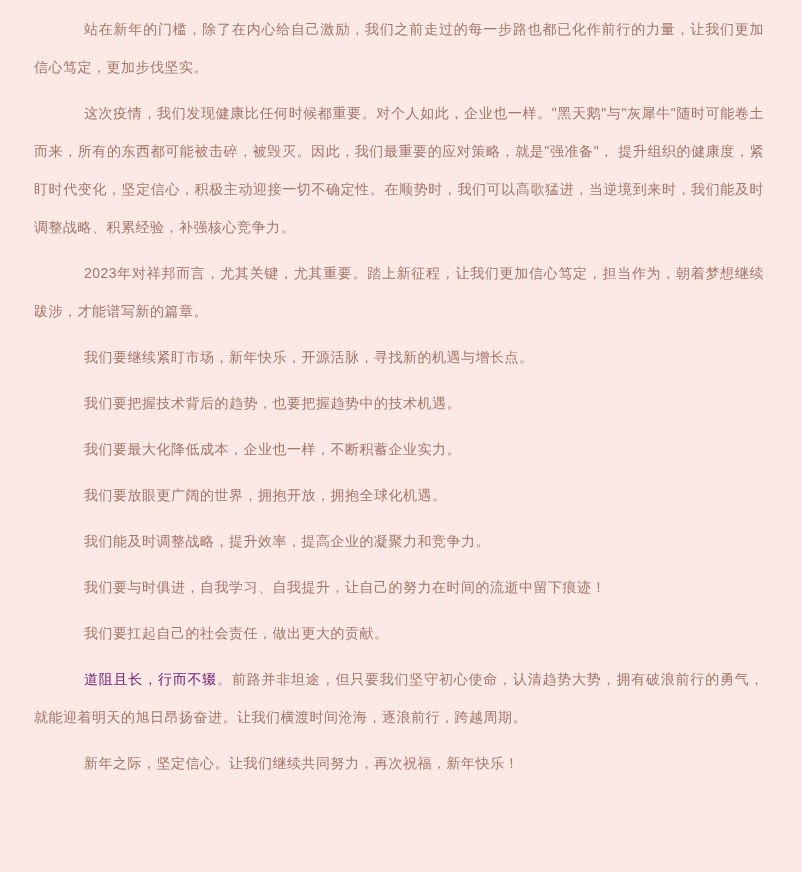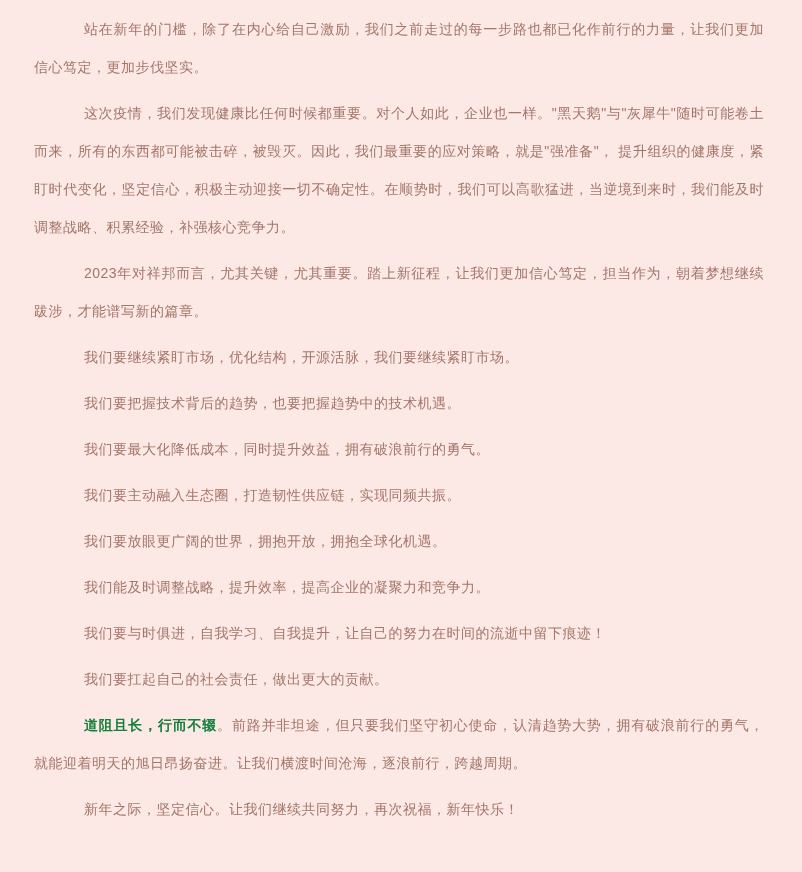--- a/index.html
+++ b/index.html
@@ -20,34 +20,33 @@
     margin: 8px;
     font-size: 14px;
     line-height: 38px;
     color: #a3766a;
     text-align: justify;
     text-indent: 50px;
     letter-spacing: 0.5px;
     word-break: break-all;
   }
   .para strong {
-    color: #15803d;
-    font-weight: 700;
+    color: #701a75;
+    font-weight: 400;
   }
 </style>
 </head>
 <body>
 
 <div class="page">
   <p class="para"><span>站在新年的门槛，除了在内心给自己激励，我们之前走过的每一步路也都已化作前行的力量，让我们更加信心笃定，更加步伐坚实。</span></p>
   <p class="para"><span>这次疫情，我们发现健康比任何时候都重要。对个人如此，企业也一样。"黑天鹅"与"灰犀牛"随时可能卷土而来，所有的东西都可能被击碎，被毁灭。因此，我们最重要的应对策略，就是"强准备"， 提升组织的健康度，紧盯时代变化，坚定信心，积极主动迎接一切不确定性。在顺势时，我们可以高歌猛进，当逆境到来时，我们能及时调整战略、积累经验，补强核心竞争力。</span></p>
   <p class="para"><span>2023年对祥邦而言，尤其关键，尤其重要。踏上新征程，让我们更加信心笃定，担当作为，朝着梦想继续跋涉，才能谱写新的篇章。</span></p>
-  <p class="para"><span>我们要继续紧盯市场，优化结构，开源活脉，我们要继续紧盯市场。</span></p>
+  <p class="para"><span>我们要继续紧盯市场，新年快乐，开源活脉，寻找新的机遇与增长点。</span></p>
   <p class="para"><span>我们要把握技术背后的趋势，也要把握趋势中的技术机遇。</span></p>
-  <p class="para"><span>我们要最大化降低成本，同时提升效益，拥有破浪前行的勇气。</span></p>
-  <p class="para"><span>我们要主动融入生态圈，打造韧性供应链，实现同频共振。</span></p>
+  <p class="para"><span>我们要最大化降低成本，企业也一样，不断积蓄企业实力。</span></p>
   <p class="para"><span>我们要放眼更广阔的世界，拥抱开放，拥抱全球化机遇。</span></p>
   <p class="para"><span>我们能及时调整战略，提升效率，提高企业的凝聚力和竞争力。</span></p>
   <p class="para"><span>我们要与时俱进，自我学习、自我提升，让自己的努力在时间的流逝中留下痕迹！</span></p>
   <p class="para"><span>我们要扛起自己的社会责任，做出更大的贡献。</span></p>
   <p class="para"><strong>道阻且长，行而不辍</strong><span>。前路并非坦途，但只要我们坚守初心使命，认清趋势大势，拥有破浪前行的勇气，就能迎着明天的旭日昂扬奋进。让我们横渡时间沧海，逐浪前行，跨越周期。</span></p>
   <p class="para"><span>新年之际，坚定信心。让我们继续共同努力，再次祝福，新年快乐！</span></p>
 </div>
 
 </body></html>

